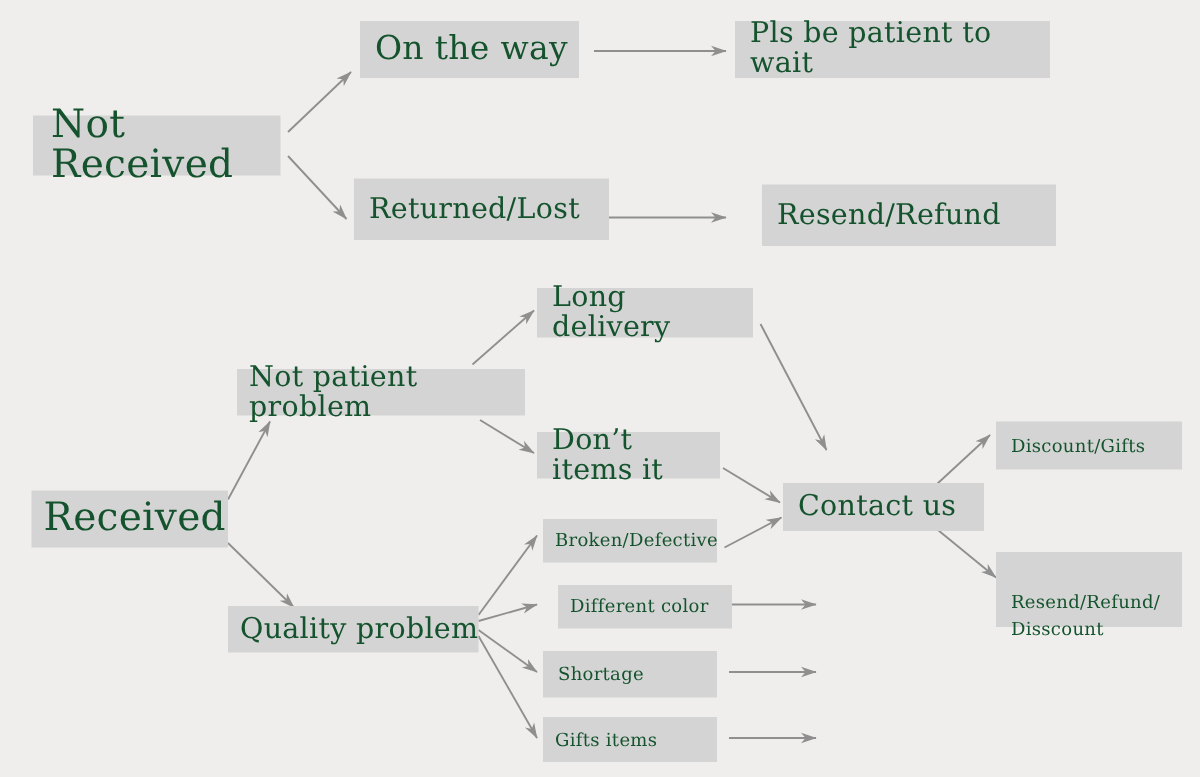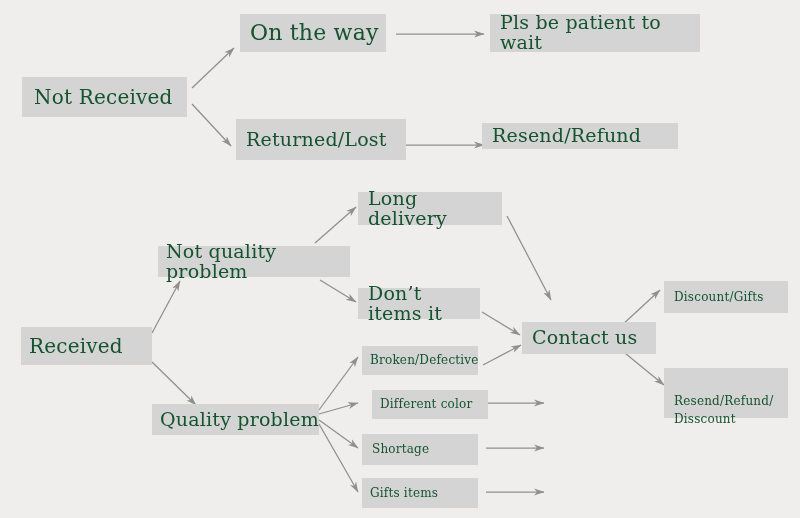--- a/index.html
+++ b/index.html
@@ -35,21 +35,21 @@
     box-sizing: border-box;
     line-height: 1.05;
     white-space: pre-line;
     letter-spacing: 0.2px;
   }
   .node .lbl {
     display: block;
     width: 100%;
   }
   
-  .sz-xl { font-size: 20px; }
+  .sz-xl { font-size: 26px; }
   .sz-lg { font-size: 22px; }
   .sz-md { font-size: 19px; }
   .sz-sm { font-size: 12px; }
   .pad-l { padding-left: 12px; }
   .pad-m { padding-left: 10px; }
   .pad-s { padding-left: 8px; }
   .multiline {
     display: block;
     align-items: flex-start;
     padding-top: 5px;
@@ -120,30 +120,30 @@
   </div>
 
   <div class="node sz-md pad-m" style="left:490px; top:14px; width:210px; height:38px;">
     <span class="lbl">Pls be patient to wait</span>
   </div>
 
   <div class="node sz-md pad-m" style="left:236px; top:119px; width:170px; height:41px;">
     <span class="lbl">Returned/Lost</span>
   </div>
 
-  <div class="node sz-md pad-m" style="left:482px; top:123px; width:196px; height:26px;">
+  <div class="node sz-md pad-m" style="left:508px; top:123px; width:196px; height:41px;">
     <span class="lbl">Resend/Refund</span>
   </div>
 
   <div class="node sz-xl pad-s" style="left:21px; top:327px; width:131px; height:38px;">
     <span class="lbl">Received</span>
   </div>
 
   <div class="node sz-md pad-s" style="left:158px; top:246px; width:192px; height:31px;">
-    <span class="lbl">Not quality problem</span>
+    <span class="lbl">Not patient problem</span>
   </div>
 
   <div class="node sz-md pad-s" style="left:152px; top:404px; width:167px; height:31px;">
     <span class="lbl">Quality problem</span>
   </div>
 
   <div class="node sz-md pad-m" style="left:358px; top:192px; width:144px; height:33px;">
     <span class="lbl">Long delivery</span>
   </div>
 

